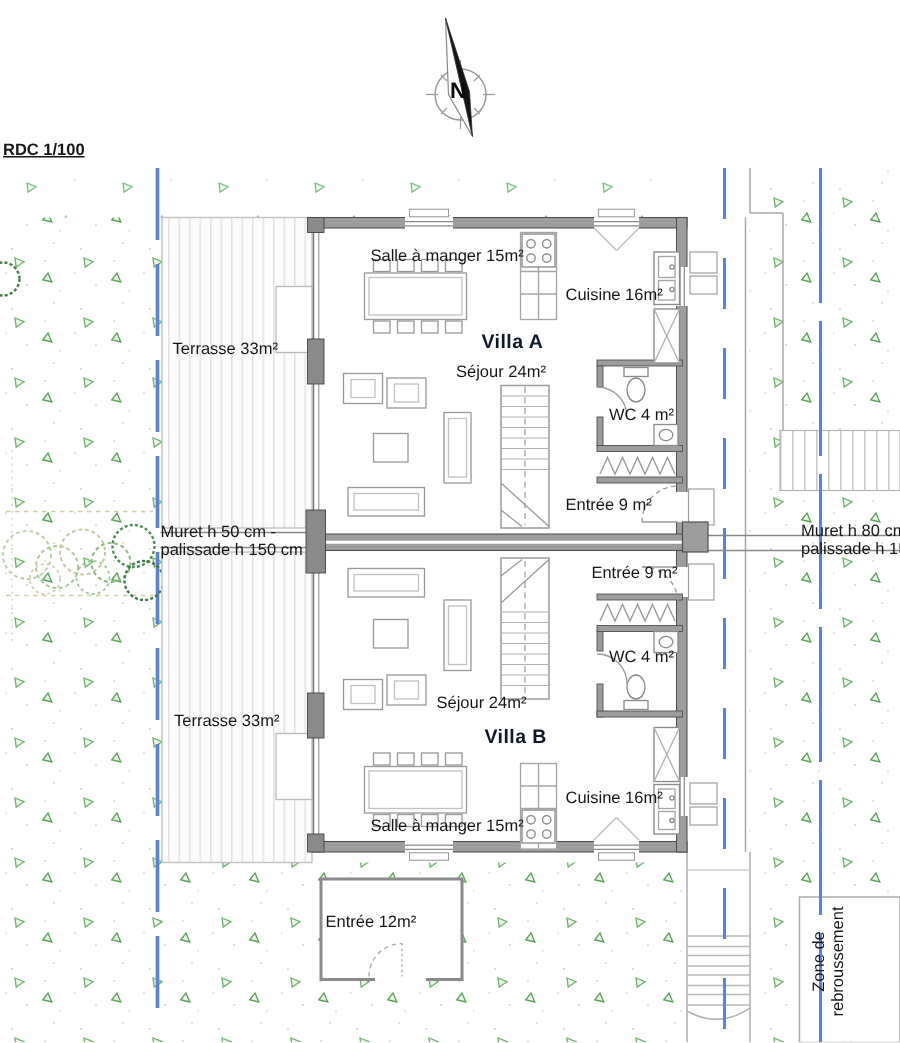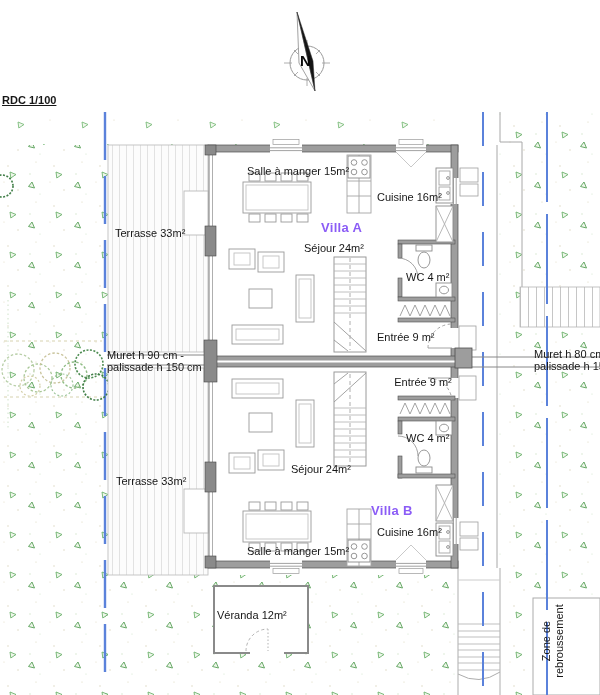--- a/index.html
+++ b/index.html
@@ -2,21 +2,21 @@
 <html><head>
 <meta charset="utf-8">
 <style>
   html,body{margin:0;padding:0;background:#fff;}
   .canvas{position:relative;width:600px;height:695px;background:#fff;overflow:hidden;
           font-family:"Liberation Sans",sans-serif;}
   .canvas svg{position:absolute;left:0;top:0;}
   .lbl{position:absolute;font:11px/13px "Liberation Sans",sans-serif;color:#161616;
        white-space:nowrap;z-index:5;}
   .lbl.bold{font-weight:bold;}
-  .lbl.villa{font-weight:bold;font-size:13px;color:#8b5cf6;letter-spacing:.3px;}
+  .lbl.villa{font-weight:bold;font-size:13px;color:#0f172a;letter-spacing:.3px;}
   .lbl.wrap{white-space:normal;text-align:center;}
   .lbl.rot{white-space:normal;text-align:center;transform:rotate(-90deg);transform-origin:50% 50%;}
   .lbl.north{font-weight:bold;font-size:15px;color:#0a0a0a;}
 </style>
 </head>
 <body>
 
 <div class="canvas">
 
 <svg width="600" height="695" viewBox="0 0 600 695">
@@ -390,28 +390,28 @@
 <div class="lbl" style="left:247px;top:165px;">Salle à manger 15m²</div>
 <div class="lbl" style="left:377px;top:191px;">Cuisine 16m²</div>
 <div class="lbl villa" style="left:321px;top:221px;">Villa A</div>
 <div class="lbl" style="left:304px;top:242px;">Séjour 24m²</div>
 <div class="lbl" style="left:406px;top:271px;">WC 4 m²</div>
 <div class="lbl" style="left:377px;top:331px;">Entrée 9 m²</div>
 
 <div class="lbl wrap" style="left:394px;top:376px;width:58px;">Entrée 9 m²</div>
 <div class="lbl" style="left:406px;top:432px;">WC 4 m²</div>
 <div class="lbl" style="left:291px;top:463px;">Séjour 24m²</div>
-<div class="lbl villa" style="left:323px;top:504px;margin-left:48px;">Villa B</div>
+<div class="lbl villa" style="left:323px;top:484px;">Villa B</div>
 <div class="lbl" style="left:377px;top:526px;">Cuisine 16m²</div>
 <div class="lbl" style="left:247px;top:545px;">Salle à manger 15m²</div>
 
 <div class="lbl" style="left:115px;top:227px;">Terrasse 33m²</div>
 <div class="lbl" style="left:116px;top:475px;">Terrasse 33m²</div>
-<div class="lbl" style="left:217px;top:609px;">Véranda 12m²</div>
-
-<div class="lbl" style="left:107px;top:349px;">Muret h 90 cm -</div>
+<div class="lbl" style="left:217px;top:609px;">Entrée 12m²</div>
+
+<div class="lbl" style="left:107px;top:349px;">Muret h 50 cm -</div>
 <div class="lbl" style="left:107px;top:361px;">palissade h 150 cm</div>
 <div class="lbl" style="left:534px;top:348px;">Muret h 80 cm</div>
 <div class="lbl" style="left:534px;top:360px;">palissade h 150 cm</div>
 
 <div class="lbl rot" style="left:512px;top:628px;width:82px;">Zone de rebroussement</div>
 
 </div>
 
 </body></html>

